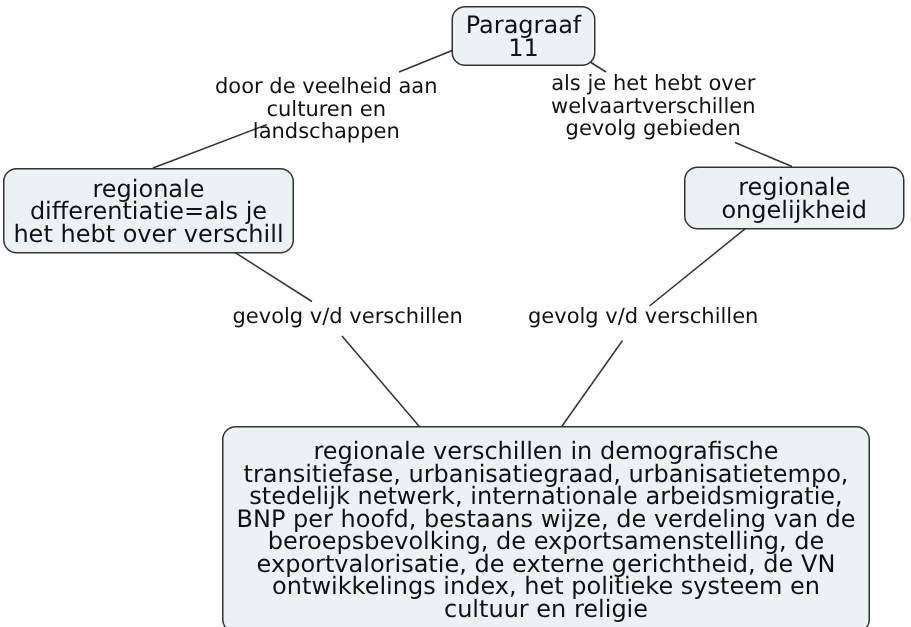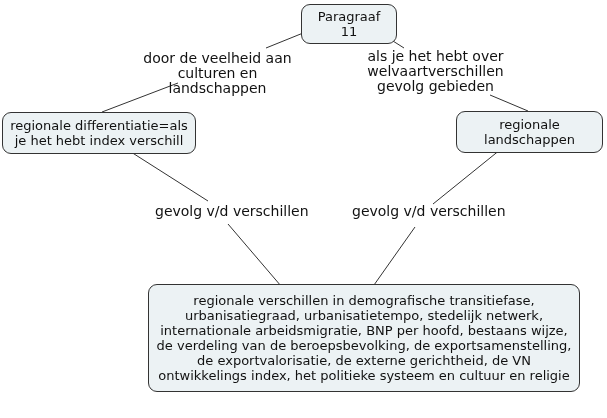--- a/index.html
+++ b/index.html
@@ -27,21 +27,21 @@
   .connectors line {
     stroke: #333333;
     stroke-width: 1;
   }
   .node {
     position: absolute;
     box-sizing: border-box;
     background: #ecf2f4;
     border: 1px solid #333333;
     border-radius: 9px;
-    font-size: 13px;
+    font-size: 16px;
     line-height: 15px;
     text-align: center;
     color: #111111;
     cursor: default;
   }
   .node-top {
     left: 301px;
     top: 4px;
     width: 96px;
     padding: 4px 6px;
@@ -104,23 +104,23 @@
     <line x1="374" y1="29" x2="404" y2="48"></line>
     <line x1="490" y1="95" x2="528" y2="111"></line>
     <line x1="131" y1="152" x2="208" y2="201"></line>
     <line x1="228" y1="224" x2="281" y2="286"></line>
     <line x1="511" y1="141" x2="433" y2="204"></line>
     <line x1="415" y1="227" x2="374" y2="285"></line>
   </svg>
 
   <div class="node node-top">Paragraaf 11</div>
 
-  <div class="node node-left">regionale differentiatie=als je het hebt index verschill</div>
+  <div class="node node-left">regionale differentiatie=als je het hebt over verschill</div>
 
-  <div class="node node-right">regionale landschappen</div>
+  <div class="node node-right">regionale ongelijkheid</div>
 
   <div class="node node-bottom">regionale verschillen in demografische transitiefase, urbanisatiegraad, urbanisatietempo, stedelijk netwerk, internationale arbeidsmigratie, BNP per hoofd, bestaans wijze, de verdeling van de beroepsbevolking, de exportsamenstelling, de exportvalorisatie, de externe gerichtheid, de VN ontwikkelings index, het politieke systeem en cultuur en religie</div>
 
   <div class="link-label label-culturen">door de veelheid aan culturen en landschappen</div>
 
   <div class="link-label label-welvaart">als je het hebt over welvaartverschillen gevolg gebieden</div>
 
   <div class="link-label label-gevolg-left">gevolg v/d verschillen</div>
 
   <div class="link-label label-gevolg-right">gevolg v/d verschillen</div>

